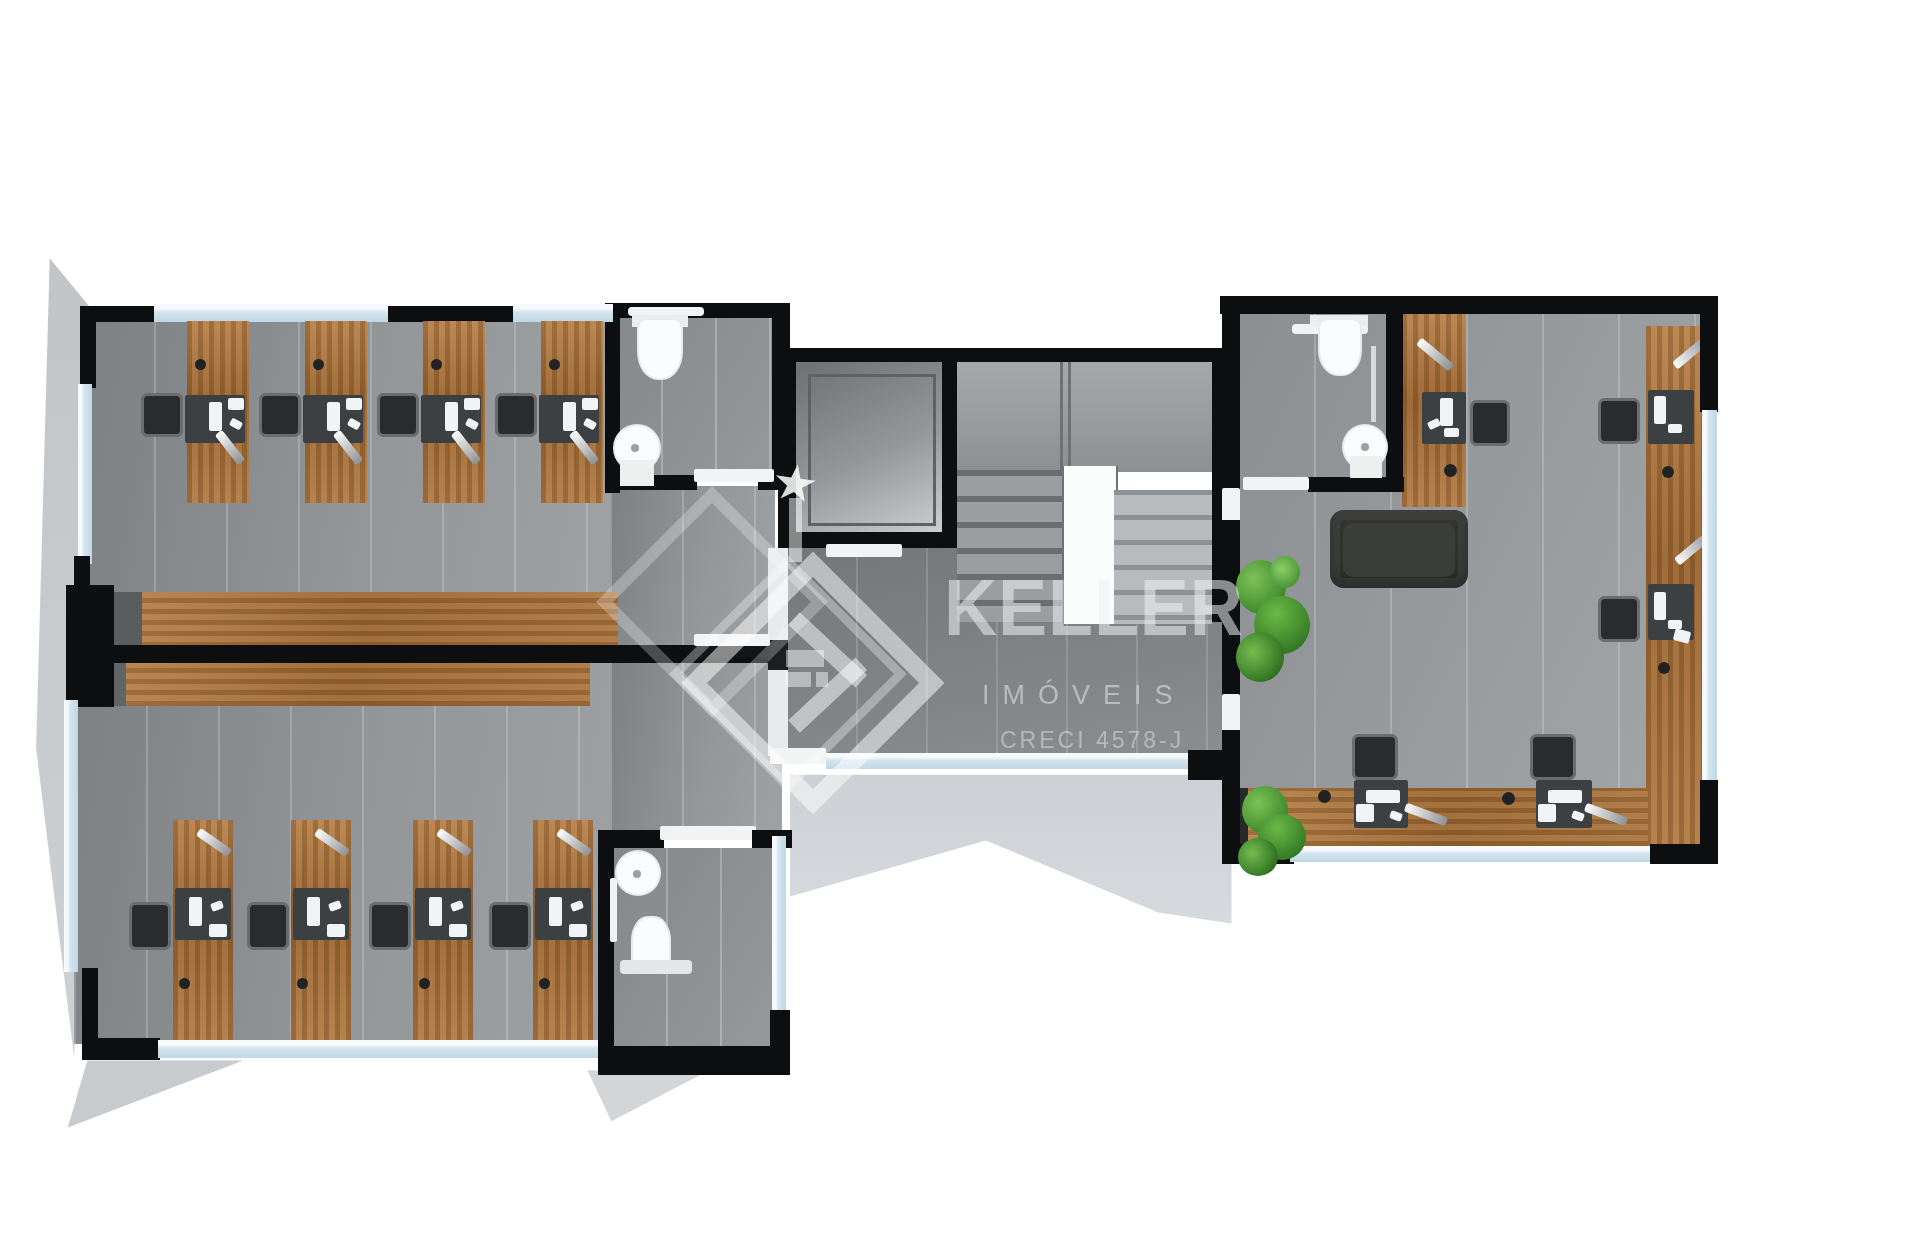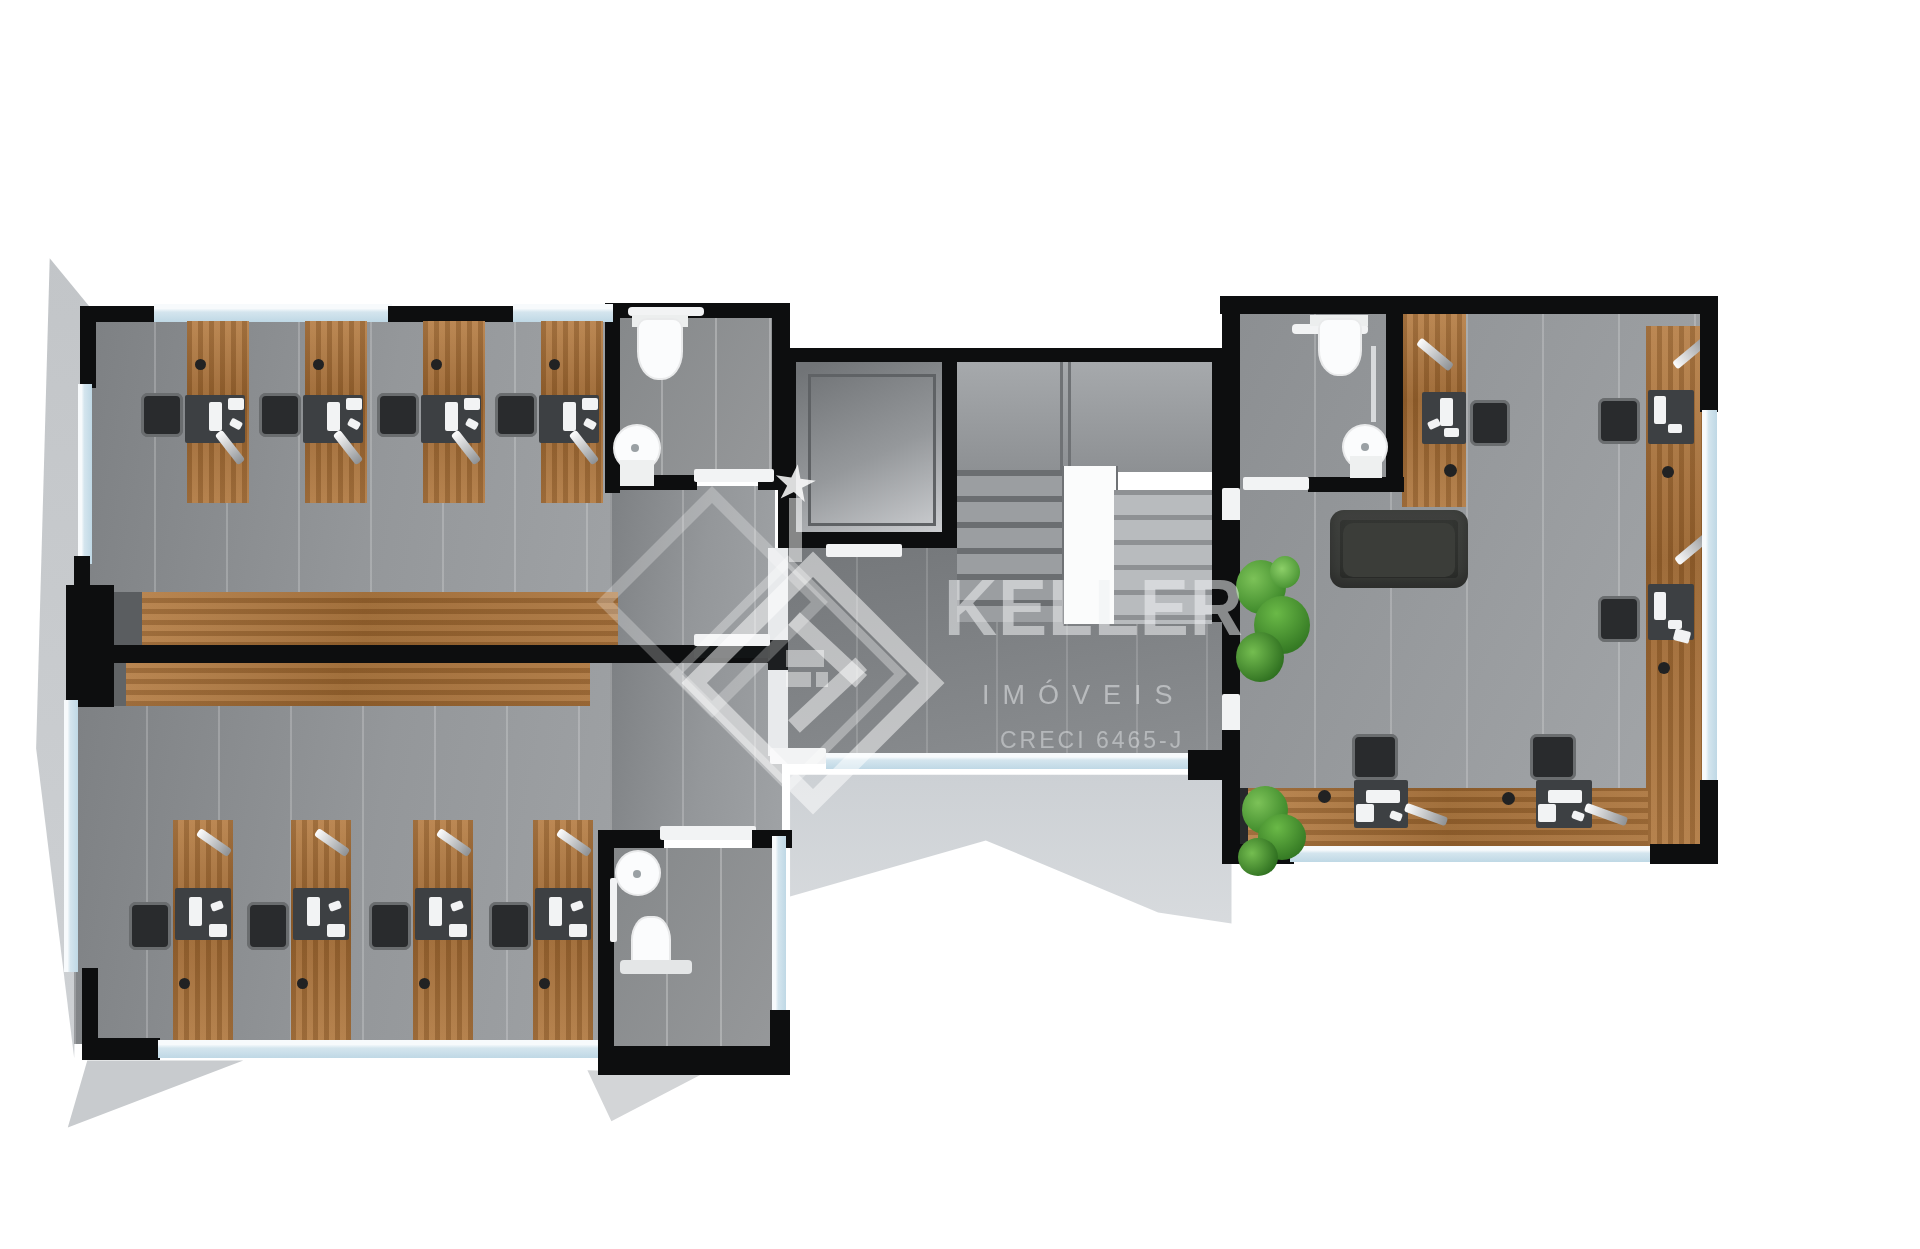--- a/index.html
+++ b/index.html
@@ -276,14 +276,14 @@
   <div class="wm wm-bar" style="left:789px;top:498px;width:13px;height:64px;"></div>
   <div class="wm wm-star" style="left:774px;top:464px;width:42px;height:40px;"></div>
   <div class="wm wm-bar" style="left:794px;top:610px;width:92px;height:17px;transform:rotate(43deg);transform-origin:0 50%;"></div>
   <div class="wm wm-bar" style="left:794px;top:718px;width:92px;height:17px;transform:rotate(-43deg);transform-origin:0 50%;"></div>
   <div class="wm wm-rect" style="left:786px;top:650px;width:38px;height:17px;"></div>
   <div class="wm wm-rect" style="left:786px;top:672px;width:25px;height:15px;"></div>
   <div class="wm wm-rect" style="left:816px;top:672px;width:12px;height:15px;"></div>
 
   <div class="wm wm-brand">KELLER</div>
   <div class="wm wm-sub">IMÓVEIS</div>
-  <div class="wm wm-license">CRECI 6465-J</div>
+  <div class="wm wm-license">CRECI 4578-J</div>
 </div>
 
 </body></html>

